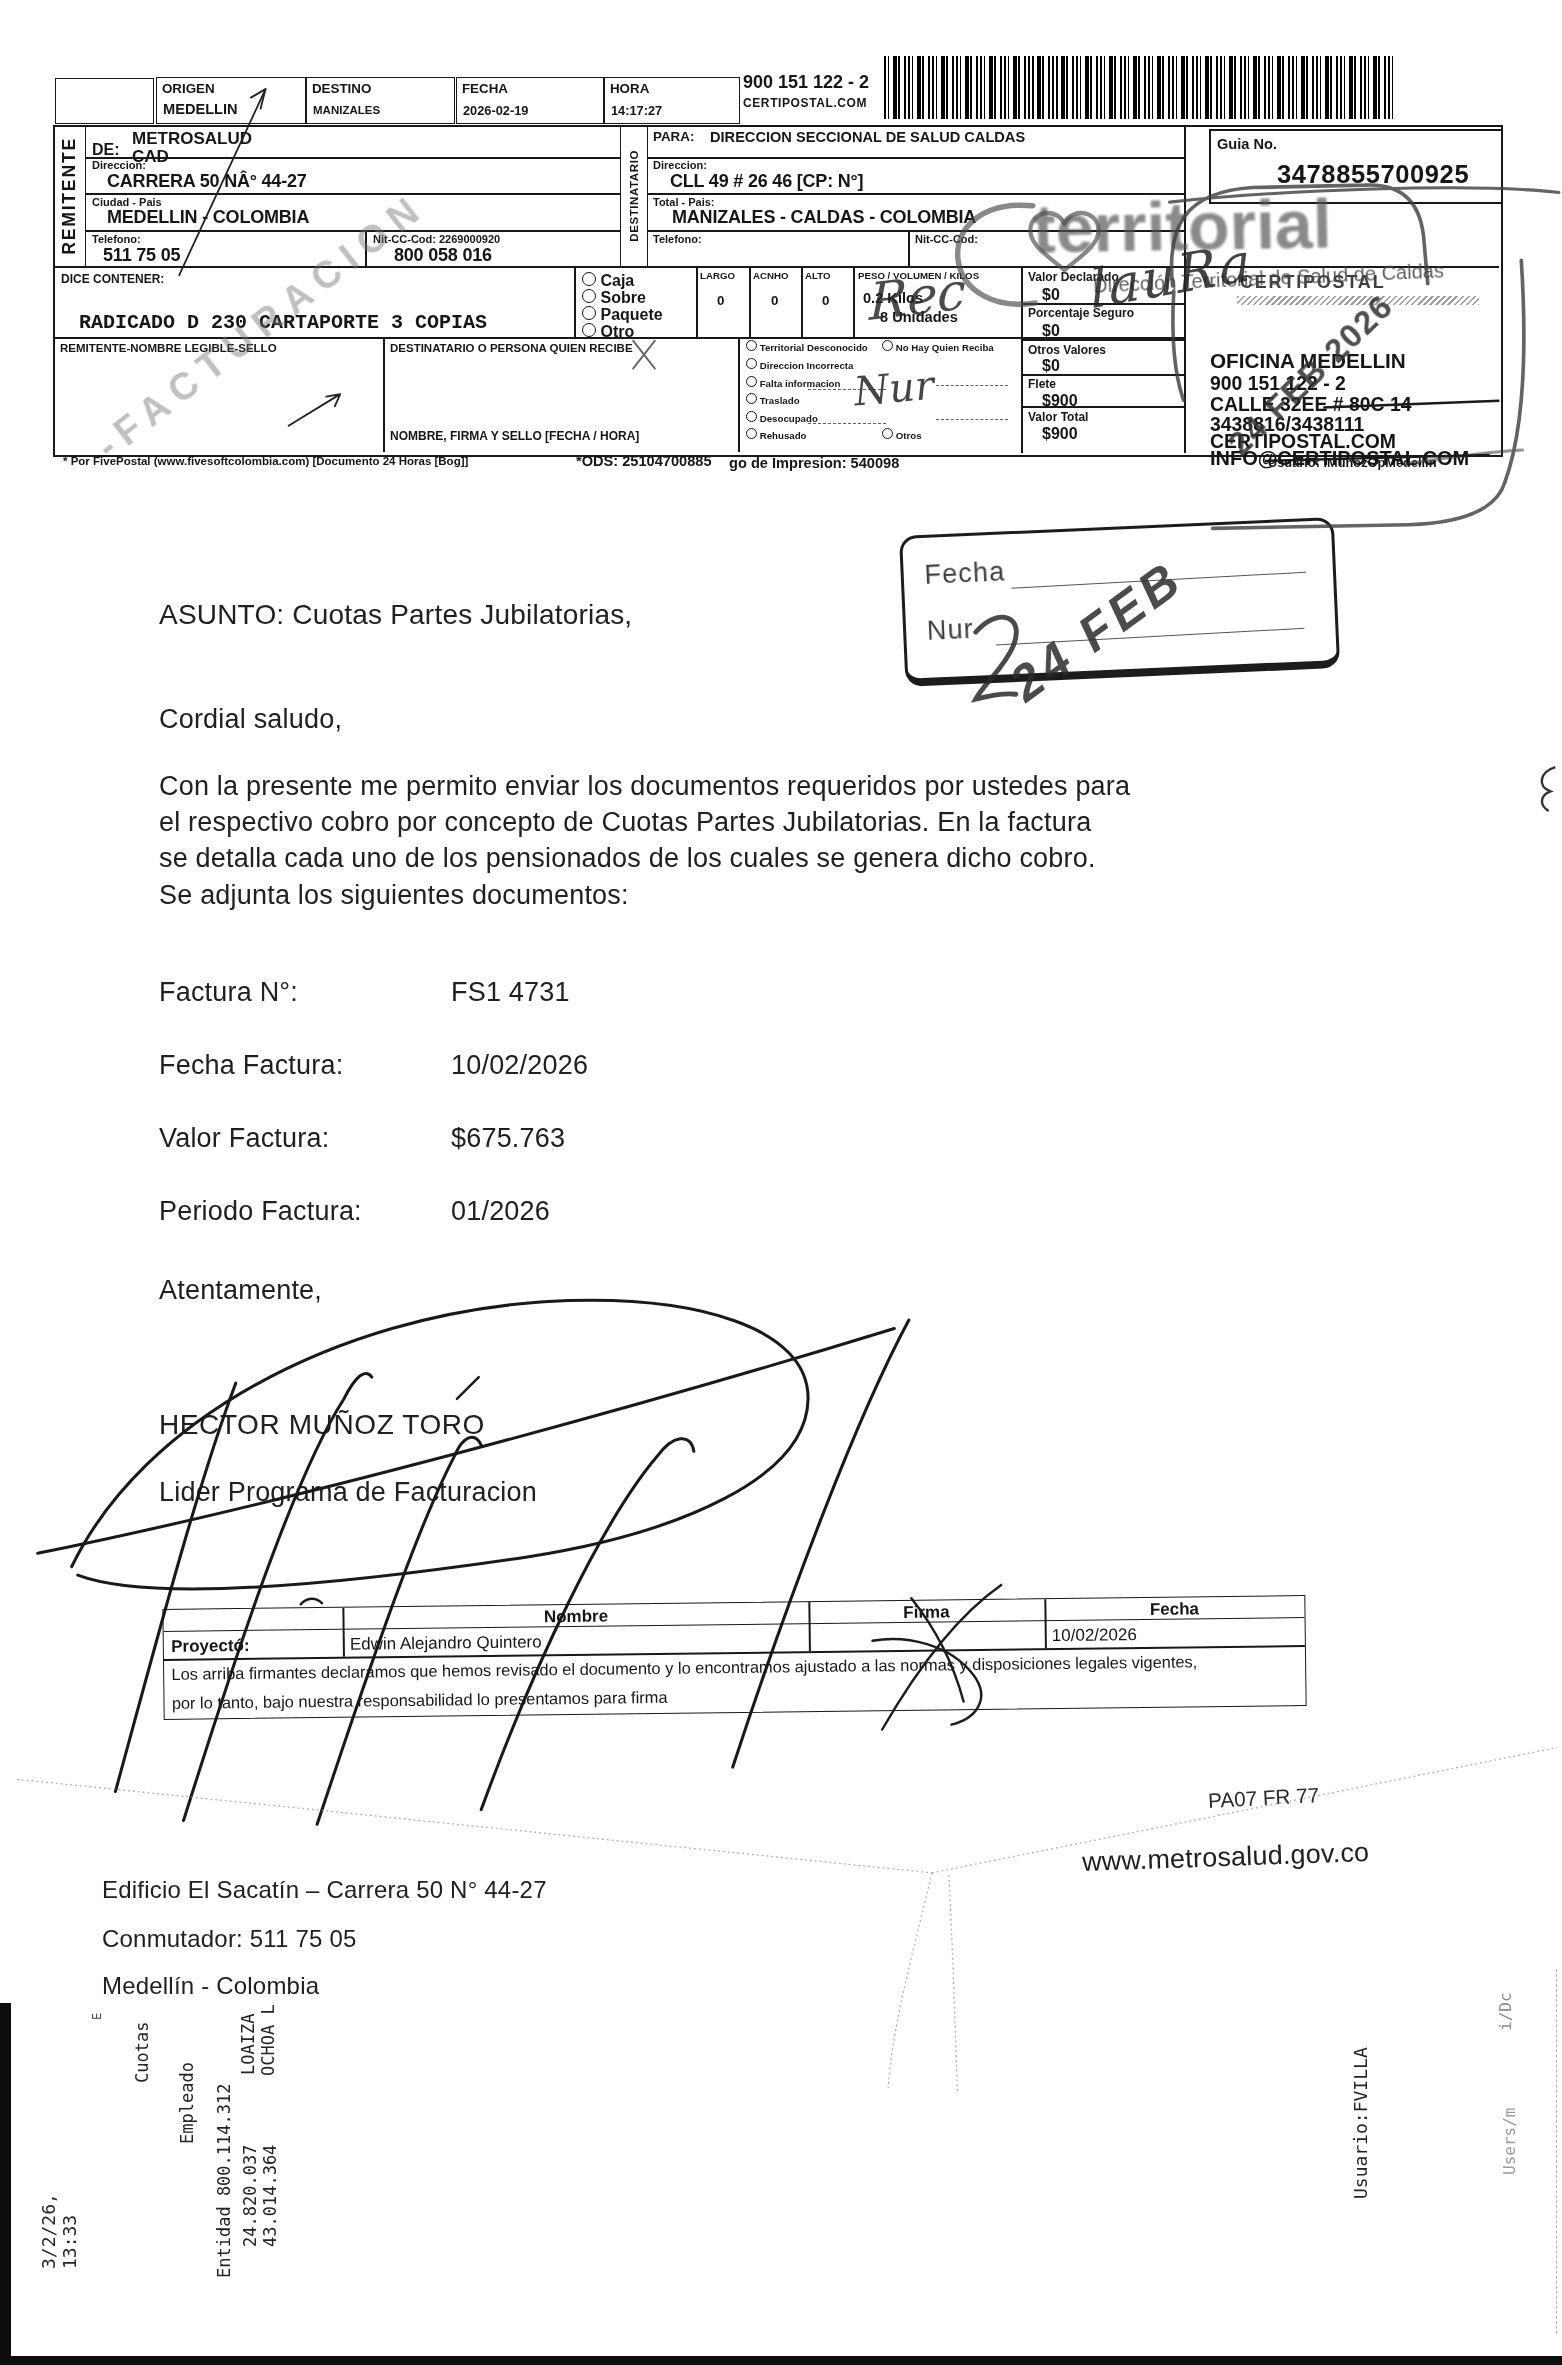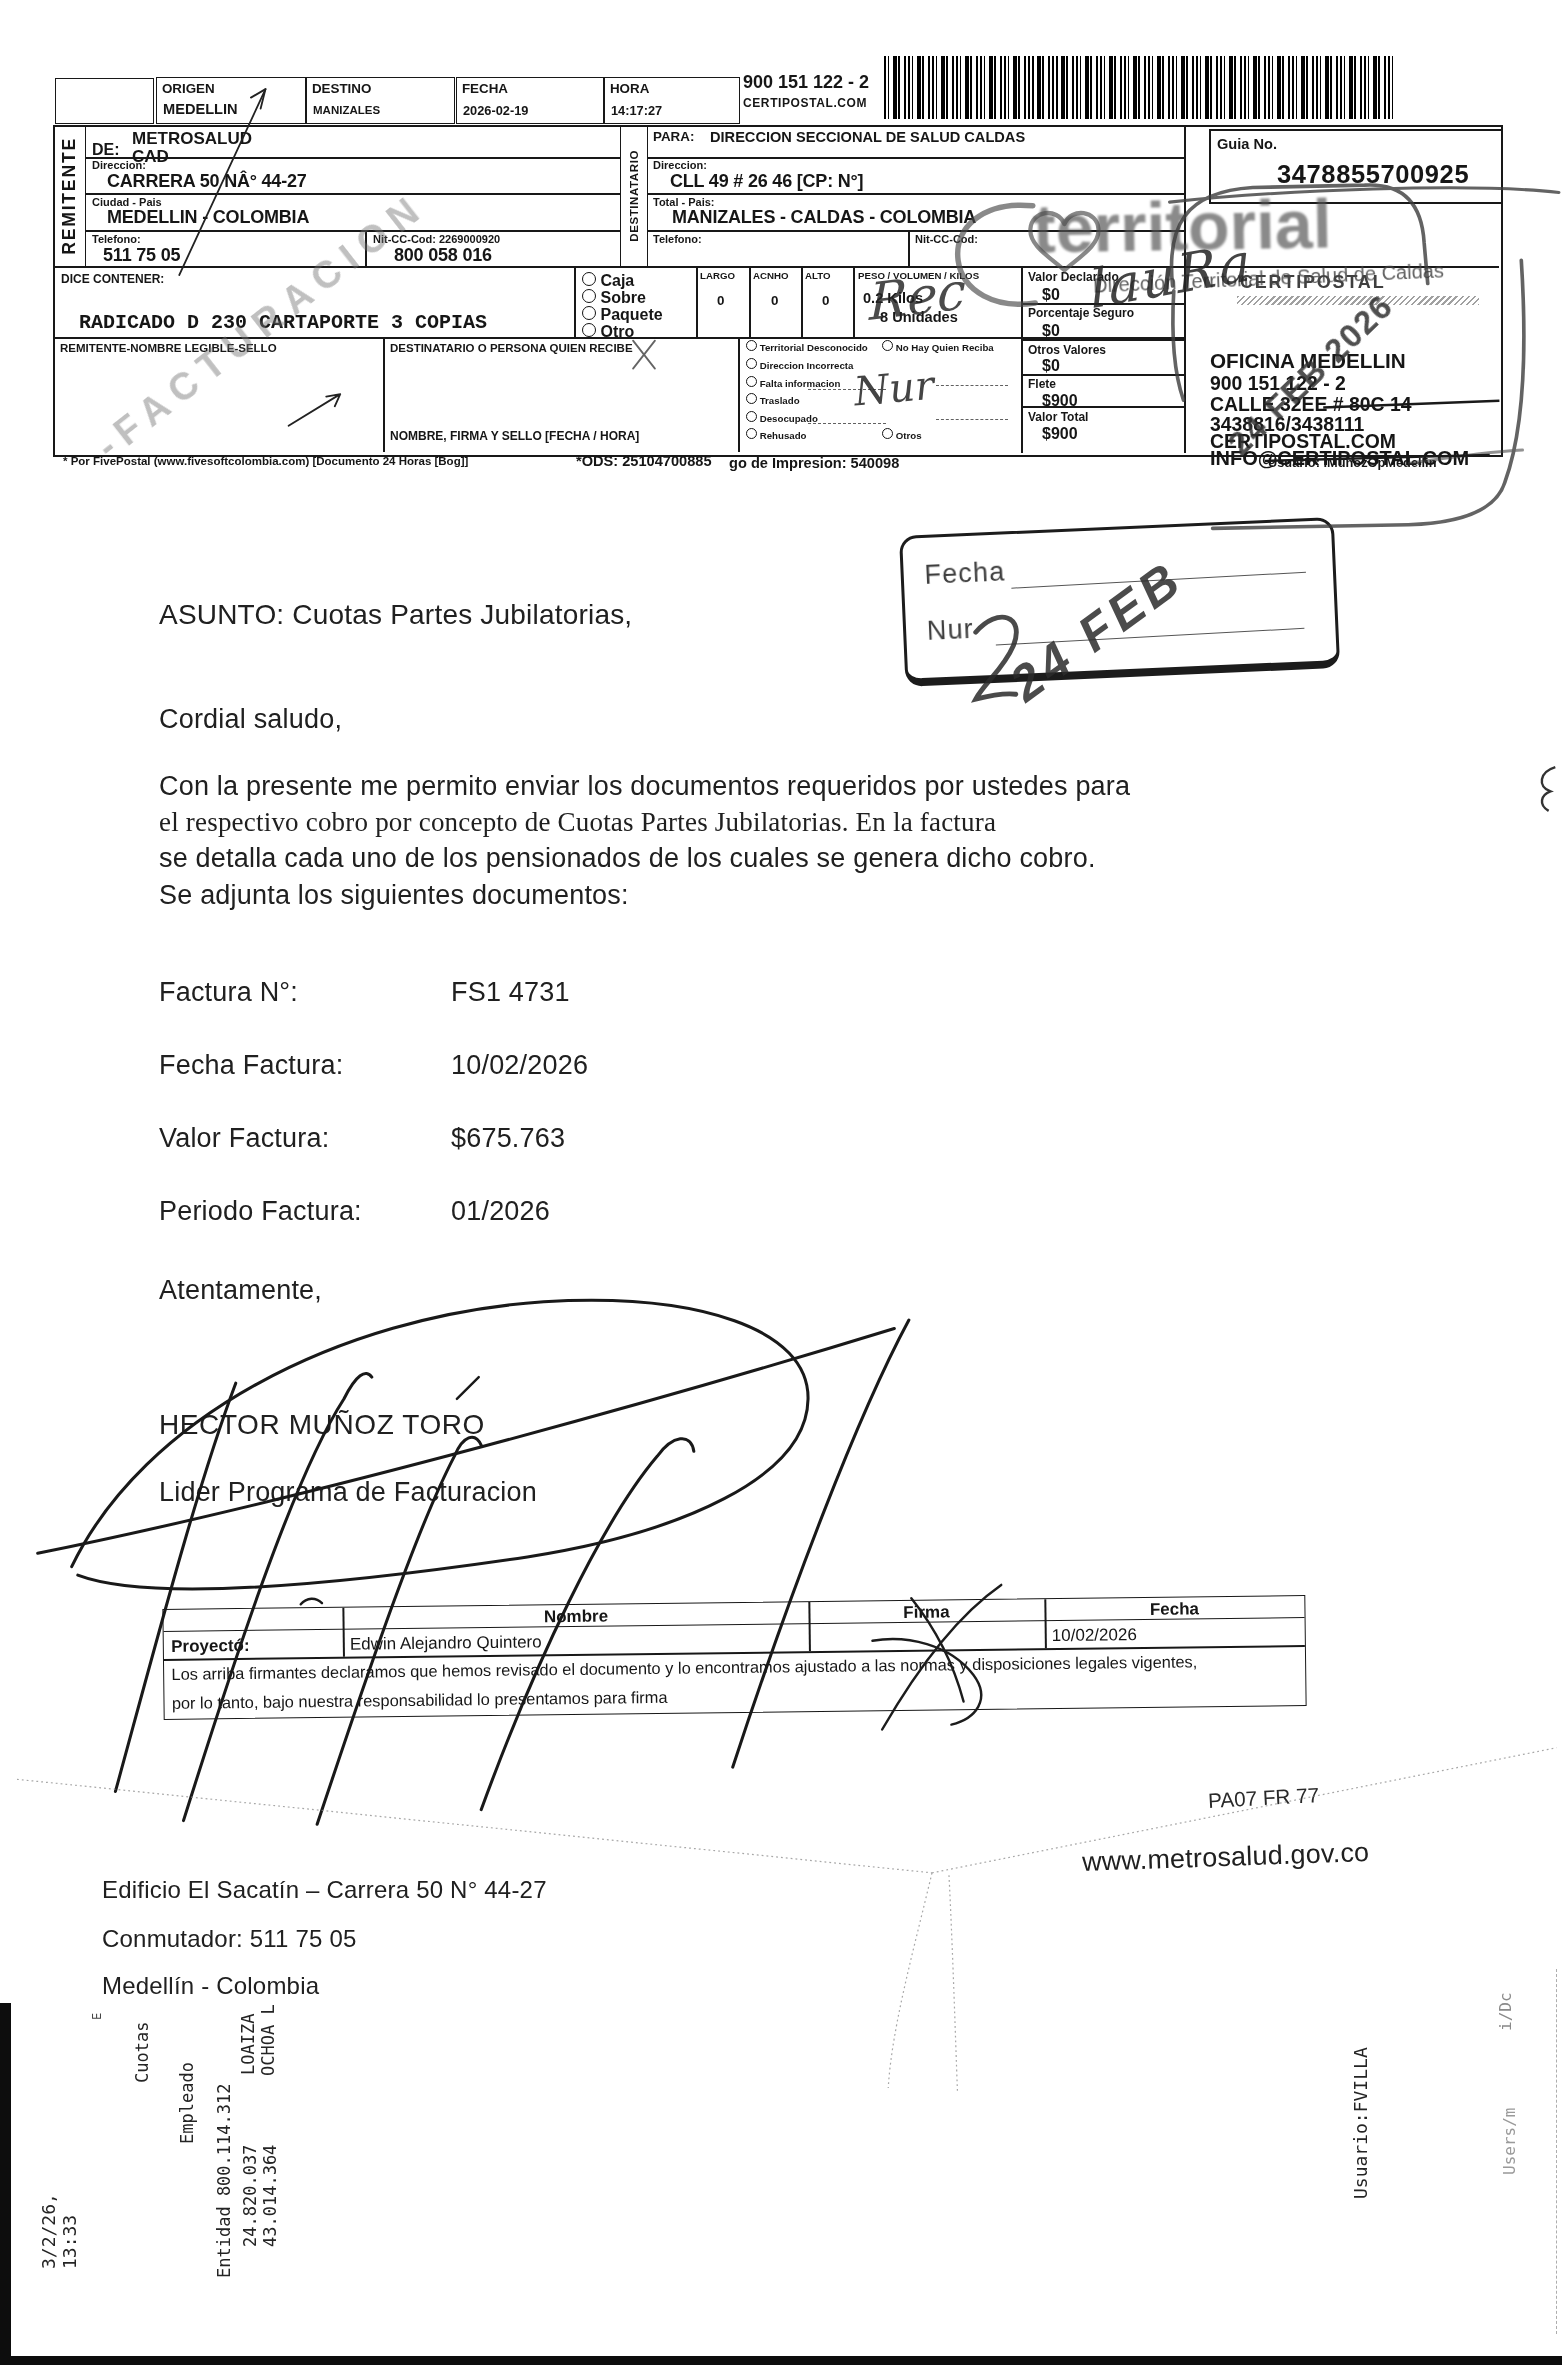--- a/index.html
+++ b/index.html
@@ -186,21 +186,21 @@
     <div class="a stampink" style="left:20.7px;top:22px;font-size:27px;letter-spacing:1.2px;">Fecha</div>
     <div class="a" style="left:107px;top:52px;width:295px;border-top:1.8px solid #555;transform:rotate(-.6deg);"></div>
     <div class="a stampink" style="left:20.7px;top:78px;font-size:27px;letter-spacing:1.2px;">Nur</div>
     <div class="a" style="left:89px;top:108px;width:309px;border-top:1.8px solid #555;transform:rotate(-.6deg);"></div>
   </div>
   <div class="a b" style="left:1033px;top:655px;font-size:50px;font-style:italic;letter-spacing:4.9px;color:rgba(44,44,44,.85);transform:rotate(-36deg);transform-origin:left bottom;">24 FEB</div>
 
   <div class="a g" style="left:159px;top:599px;font-size:28px;">ASUNTO: Cuotas Partes Jubilatorias,</div>
   <div class="a g" style="left:159px;top:704px;font-size:27px;">Cordial saludo,</div>
   <div class="a g" style="left:159px;top:771px;font-size:27px;">Con la presente me permito enviar los documentos requeridos por ustedes para</div>
-  <div class="a g" style="left:159px;top:807px;font-size:27px;font-family:Liberation Serif, serif;">el respectivo cobro por concepto de Cuotas Partes Jubilatorias. En la factura</div>
+  <div class="a g" style="left:159px;top:807px;font-size:27px;">el respectivo cobro por concepto de Cuotas Partes Jubilatorias. En la factura</div>
   <div class="a g" style="left:159px;top:843px;font-size:27px;">se detalla cada uno de los pensionados de los cuales se genera dicho cobro.</div>
   <div class="a g" style="left:159px;top:880px;font-size:27px;">Se adjunta los siguientes documentos:</div>
 
   <div class="a g" style="left:159px;top:977px;font-size:27px;">Factura N°:</div>
   <div class="a g" style="left:451px;top:977px;font-size:27px;">FS1 4731</div>
   <div class="a g" style="left:159px;top:1050px;font-size:27px;">Fecha Factura:</div>
   <div class="a g" style="left:451px;top:1050px;font-size:27px;">10/02/2026</div>
   <div class="a g" style="left:159px;top:1123px;font-size:27px;">Valor Factura:</div>
   <div class="a g" style="left:451px;top:1123px;font-size:27px;">$675.763</div>
   <div class="a g" style="left:159px;top:1196px;font-size:27px;" actable="false">Periodo Factura:</div>

